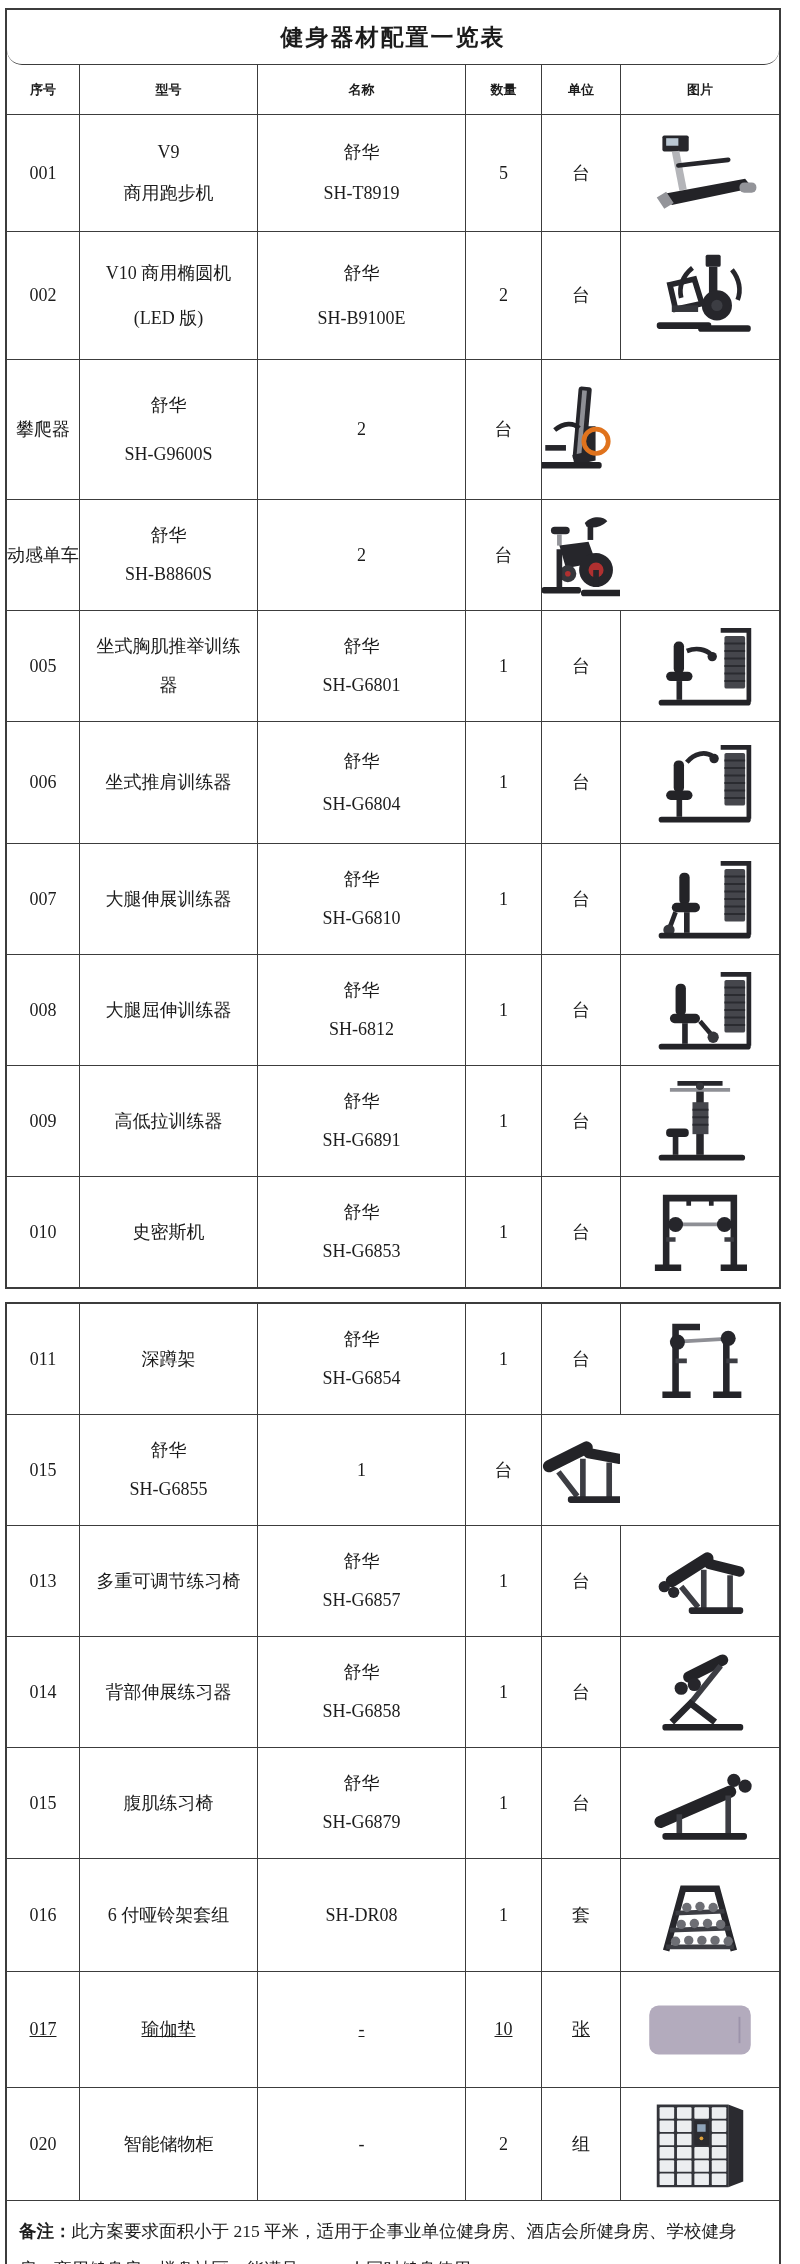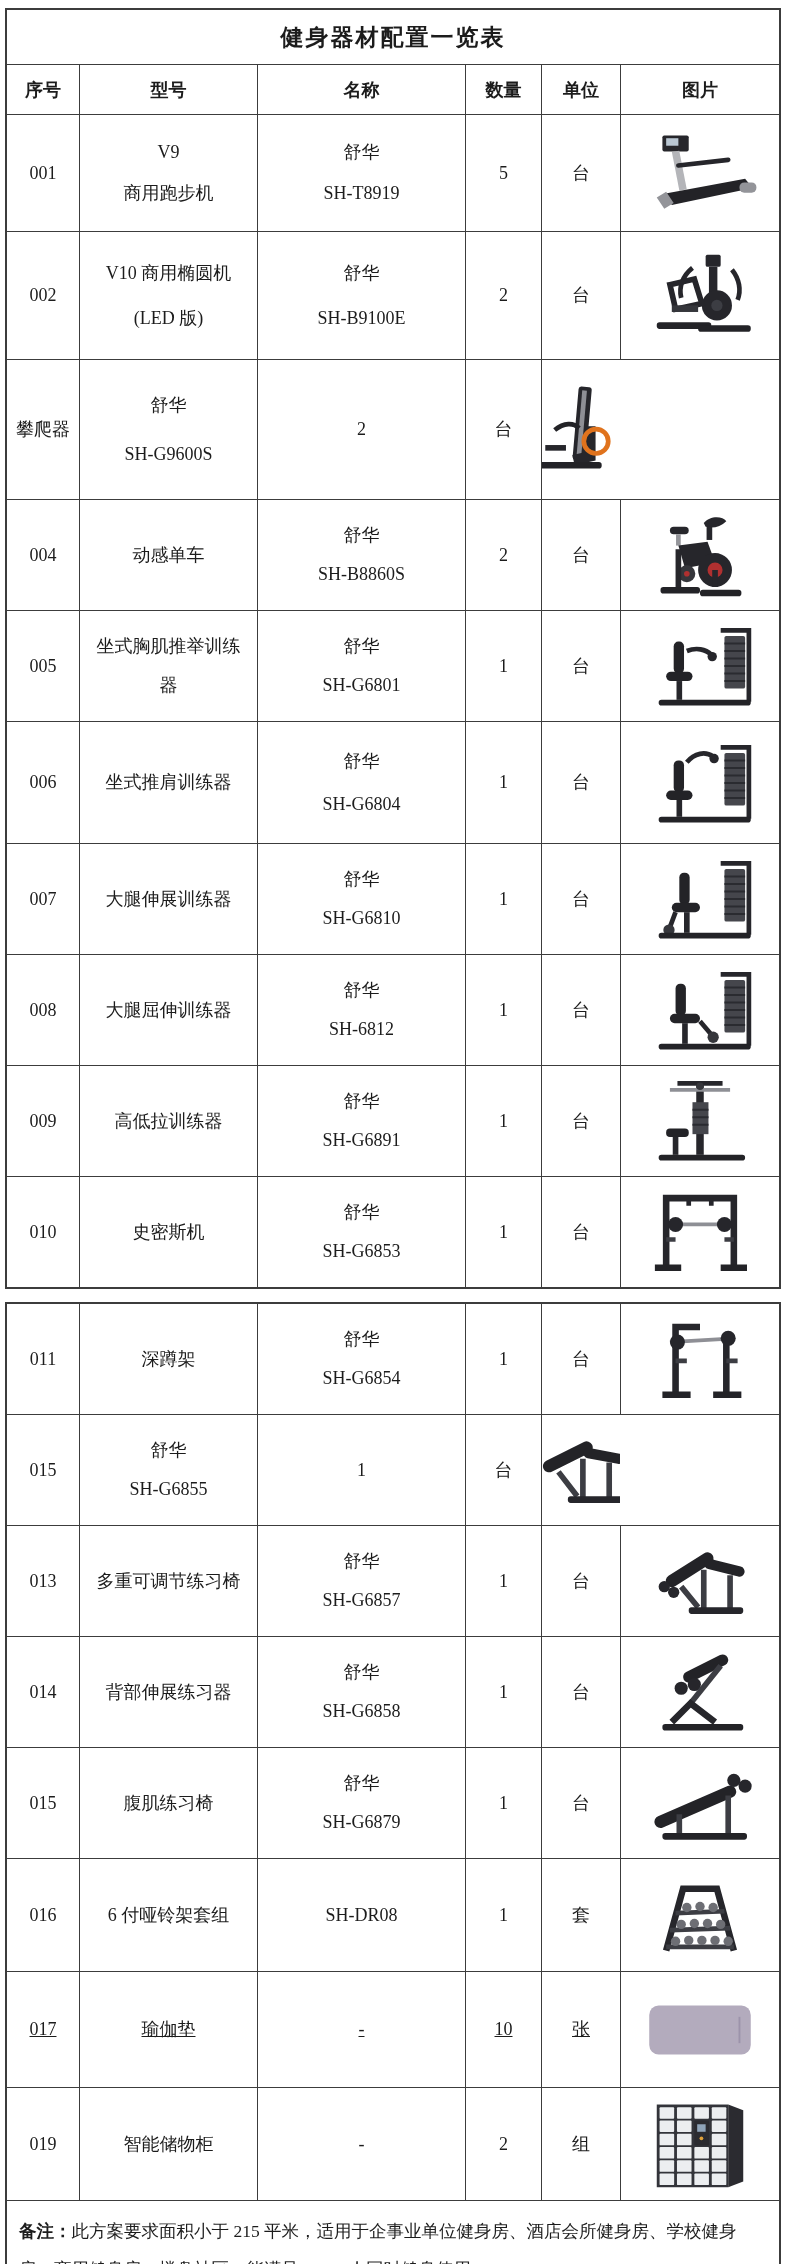--- a/index.html
+++ b/index.html
@@ -16,30 +16,31 @@
     box-sizing:border-box;
     background:#fff;
   }
   .tbl1{margin-top:8px;}
   .tbl2{margin-top:13px;}
   .title{
     min-height:54px;
     display:flex;align-items:center;justify-content:center;
     font-size:23px;font-weight:700;letter-spacing:2px;
     border-bottom:1.5px solid #3c3c3c;
+    border-radius:15px;
   }
   .trow{
     display:grid;
     grid-template-columns:72px 178px 208px 76px 79px 1fr;
     border-bottom:1.5px solid #3c3c3c;
     box-sizing:border-box;
   }
   #rows-1 .trow:last-child{border-bottom:none;}
   .thead{min-height:50px;}
-  .thead .tcell{font-weight:700;font-size:18px;}
+  .thead .tcell{font-weight:700;font-size:13px;}
   .tcell{
     border-left:1.5px solid #3c3c3c;
     display:flex;flex-direction:column;
     justify-content:space-evenly;align-items:center;
     text-align:center;
     padding:8px 4px;
     font-size:18px;
     box-sizing:border-box;
     overflow:hidden;
   }
@@ -154,23 +155,20 @@
             </g>
             <path d="M80 46 L80 78 L62 82" stroke="#26262b" stroke-width="11" fill="none"></path>
             <circle cx="86" cy="62" r="13" fill="none" stroke="#e0731d" stroke-width="5"></circle>
             <path d="M42 50 C52 42 62 42 68 48" stroke="#232327" stroke-width="5" fill="none"></path>
             <rect x="32" y="66" width="22" height="6" fill="#26262b"></rect>
             <rect x="26" y="84" width="66" height="7" rx="3" fill="#232327"></rect>
           </svg>
         </div>
       </div>
       <div class="trow" style="min-height: 108px;">
-        <div class="tcell c-no">
-          <div class="line">004</div>
-        </div>
         <div class="tcell c-name">
           <div class="line">动感单车</div>
         </div>
         <div class="tcell c-model">
           <div class="line">舒华</div>
           <div class="line">SH-B8860S</div>
         </div>
         <div class="tcell c-qty">
           <div class="line">2</div>
         </div>
@@ -574,21 +572,21 @@
         </div>
         <div class="tcell c-img">
           <svg viewBox="0 0 140 100" width="132" height="94">
             <rect x="16" y="24" width="108" height="52" rx="10" fill="#b3abbd"></rect>
             <path d="M112 36 L112 64" stroke="#9c93aa" stroke-width="2"></path>
           </svg>
         </div>
       </div>
       <div class="trow" style="min-height: 113px;">
         <div class="tcell c-no">
-          <div class="line">019</div>
+          <div class="line">020</div>
         </div>
         <div class="tcell c-name">
           <div class="line">智能储物柜</div>
         </div>
         <div class="tcell c-model">
           <div class="line">-</div>
         </div>
         <div class="tcell c-qty">
           <div class="line">2</div>
         </div>

